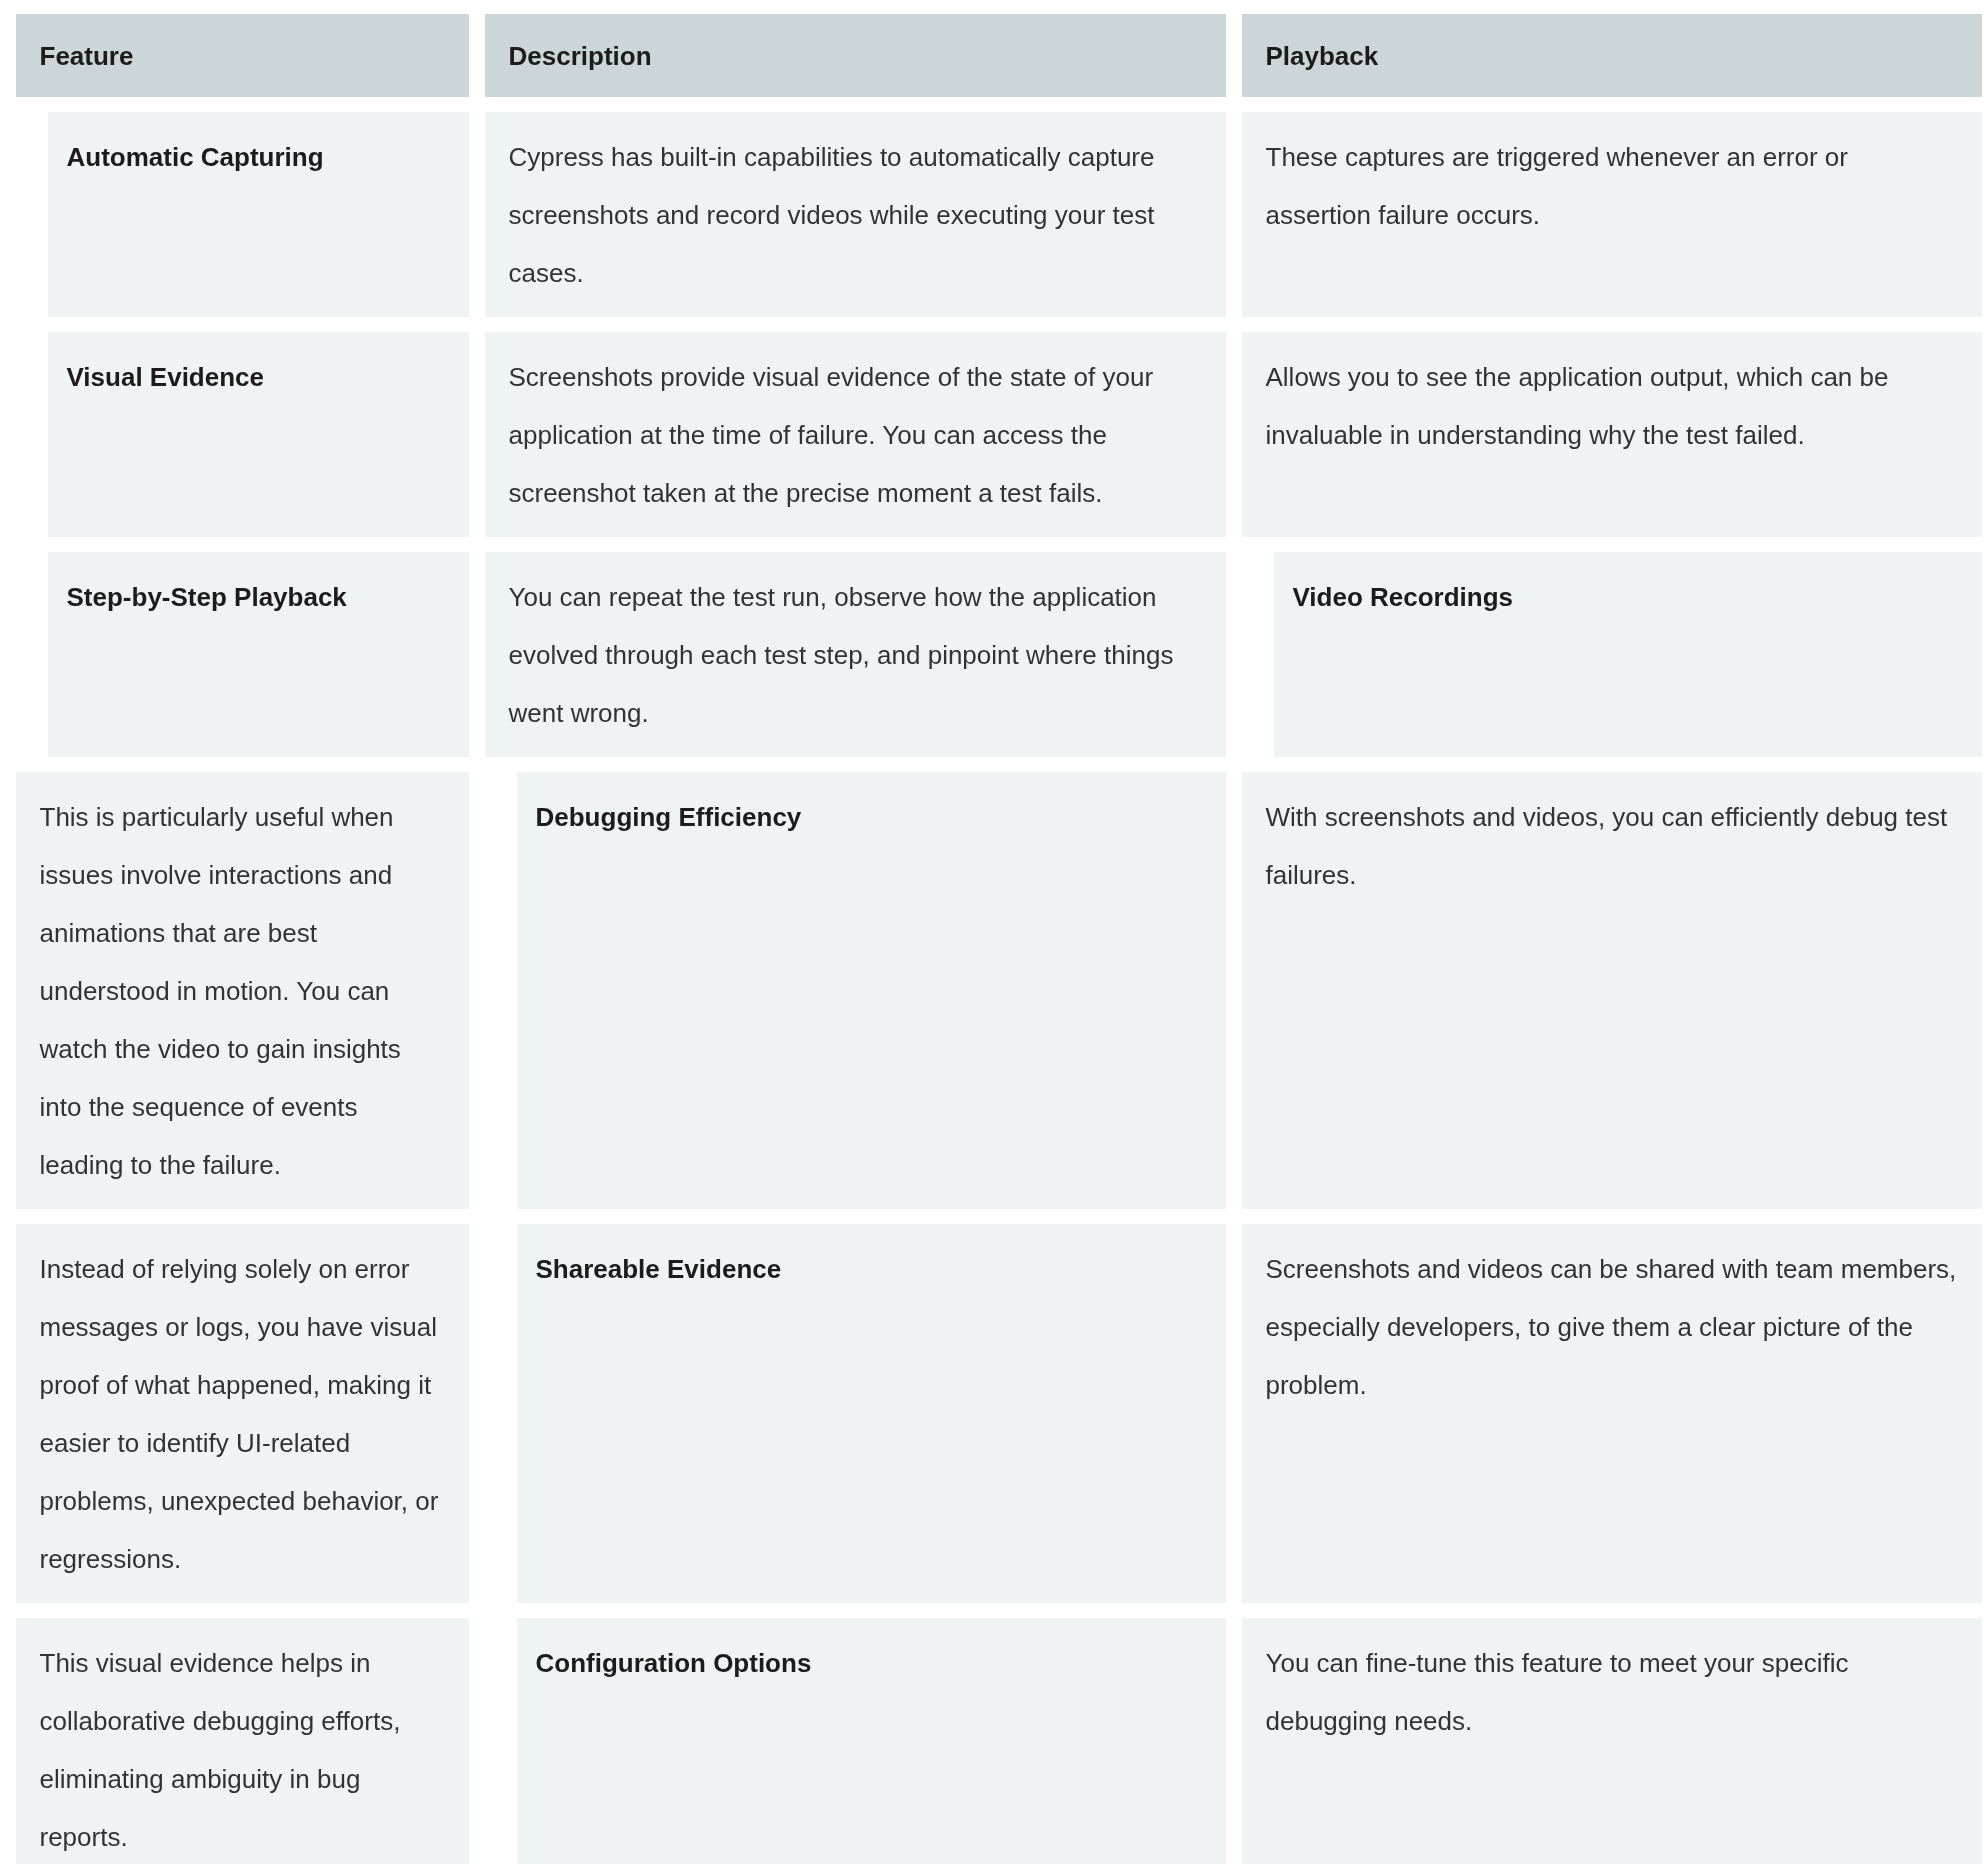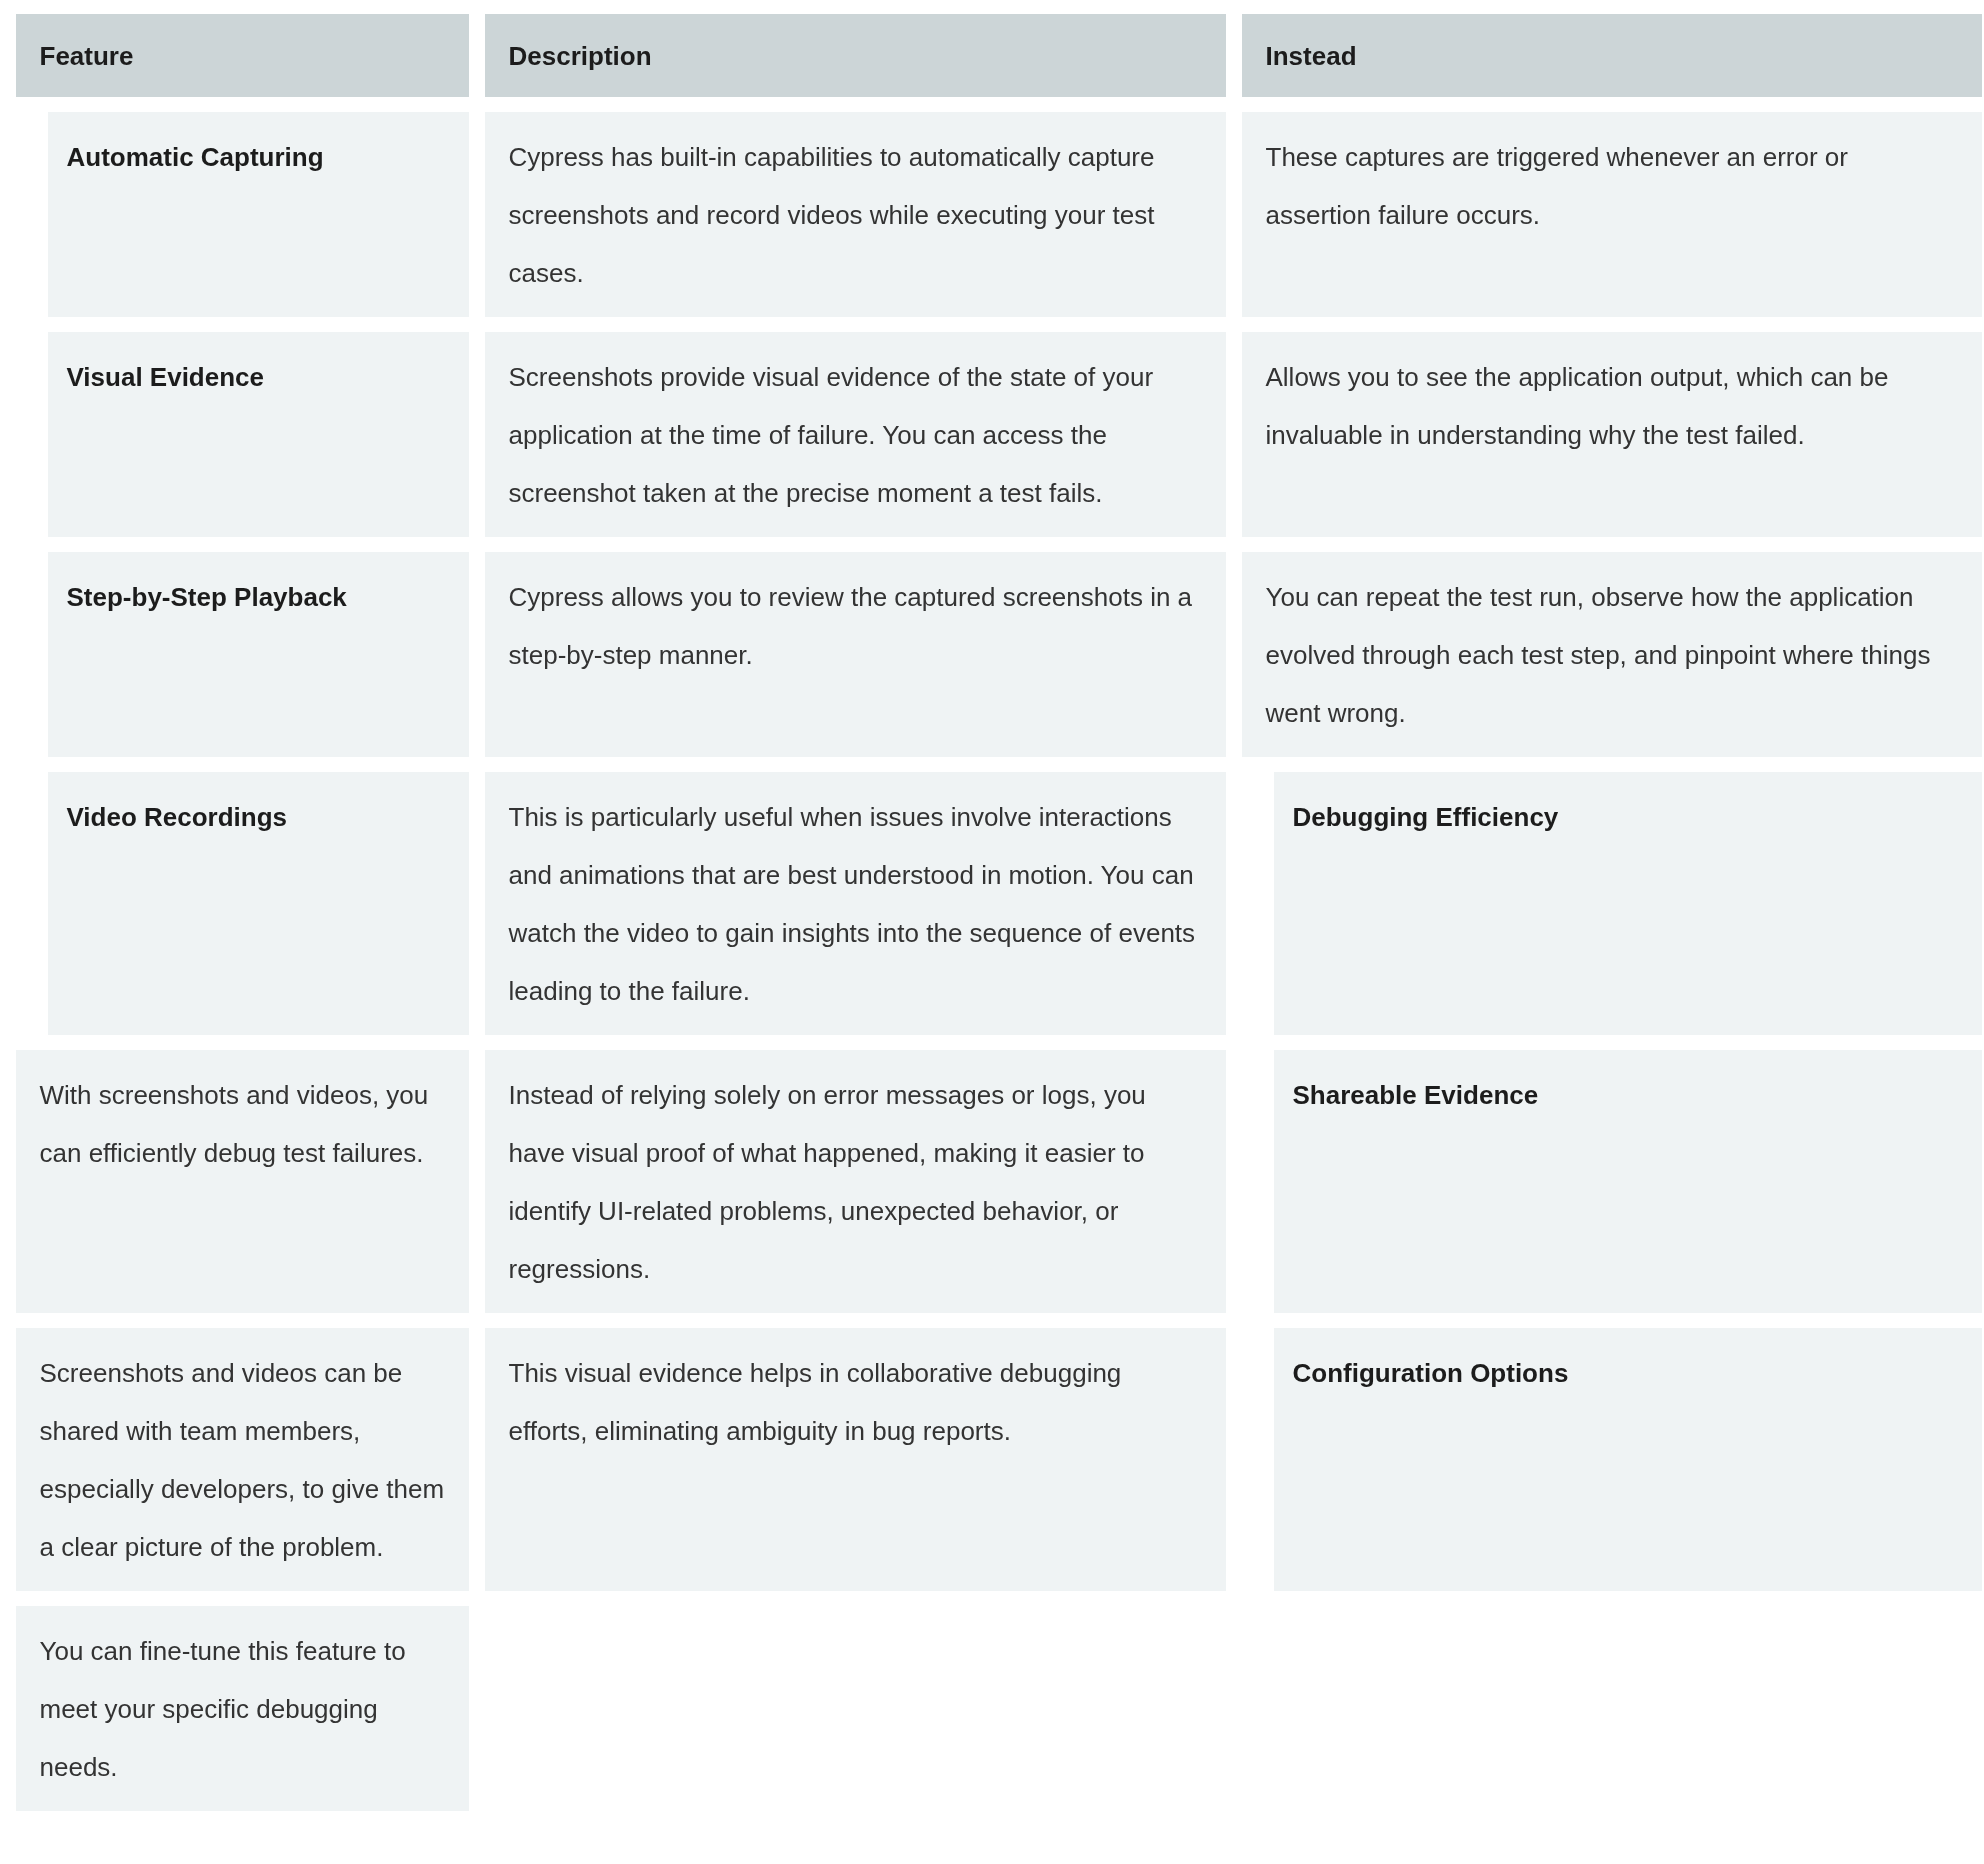--- a/index.html
+++ b/index.html
@@ -47,32 +47,31 @@
     margin-left: 32px;
   }
 </style>
 </head>
 <body>
 
 <div class="page">
   <div class="grid" id="grid">
     <div class="cell header">Feature</div>
     <div class="cell header">Description</div>
-    <div class="cell header">Instead</div>
+    <div class="cell header">Playback</div>
 
   <div class="cell feature">Automatic Capturing</div>
   <div class="cell desc">Cypress has built-in capabilities to automatically capture screenshots and record videos while executing your test cases.</div>
   <div class="cell benefit">These captures are triggered whenever an error or assertion failure occurs.</div>
 
   <div class="cell feature">Visual Evidence</div>
   <div class="cell desc">Screenshots provide visual evidence of the state of your application at the time of failure. You can access the screenshot taken at the precise moment a test fails.</div>
   <div class="cell benefit">Allows you to see the application output, which can be invaluable in understanding why the test failed.</div>
 
   <div class="cell feature">Step-by-Step Playback</div>
-  <div class="cell desc">Cypress allows you to review the captured screenshots in a step-by-step manner.</div>
   <div class="cell benefit">You can repeat the test run, observe how the application evolved through each test step, and pinpoint where things went wrong.</div>
 
   <div class="cell feature">Video Recordings</div>
   <div class="cell benefit">This is particularly useful when issues involve interactions and animations that are best understood in motion. You can watch the video to gain insights into the sequence of events leading to the failure.</div>
 
   <div class="cell feature">Debugging Efficiency</div>
   <div class="cell desc">With screenshots and videos, you can efficiently debug test failures.</div>
   <div class="cell benefit">Instead of relying solely on error messages or logs, you have visual proof of what happened, making it easier to identify UI-related problems, unexpected behavior, or regressions.</div>
 
   <div class="cell feature">Shareable Evidence</div>

